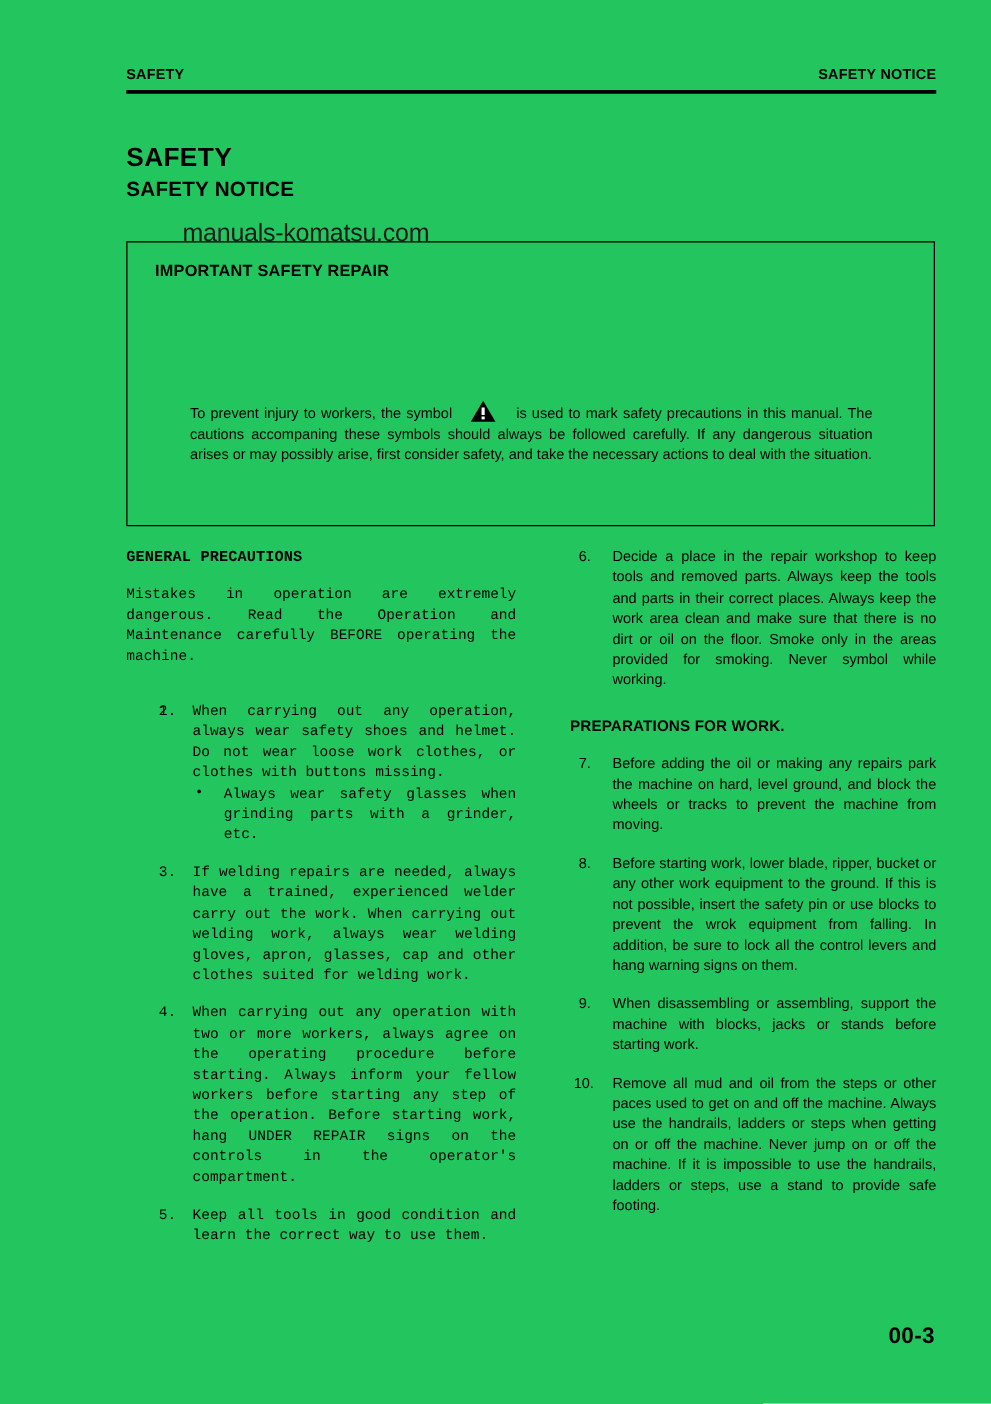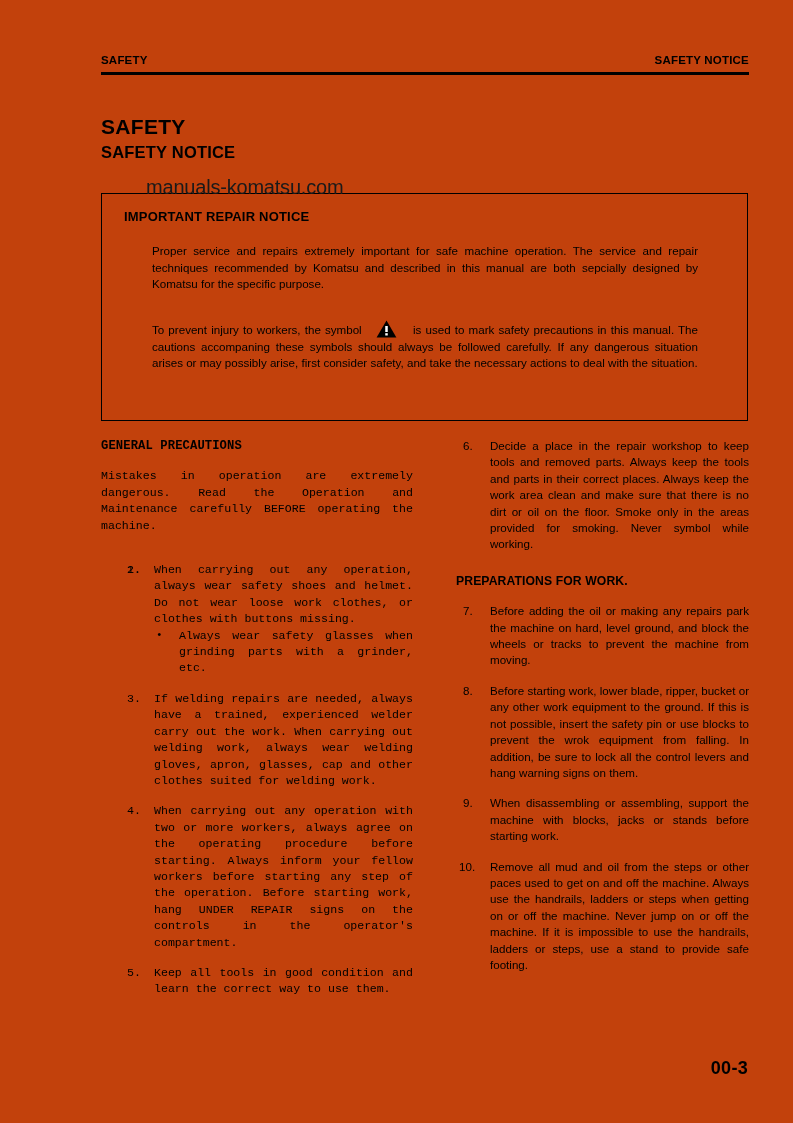--- a/index.html
+++ b/index.html
@@ -8,21 +8,21 @@
     background: #ffffff;
   }
   body {
     font-family: "Liberation Sans", sans-serif;
     color: #000000;
   }
   .page {
     position: relative;
     width: 793px;
     height: 1123px;
-    background: #c2410c;
+    background: #22c55e;
     overflow: hidden;
     box-sizing: border-box;
   }
 
   
   .running-header {
     position: absolute;
     left: 101px;
     top: 54px;
     width: 648px;
@@ -195,23 +195,22 @@
     <span>SAFETY</span>
     <span>SAFETY NOTICE</span>
   </div>
   <div class="header-rule"></div>
 
   <div class="doc-title">SAFETY</div>
   <div class="doc-subtitle">SAFETY NOTICE</div>
 
   <div class="notice-box"></div>
 
-  <div class="notice-heading">IMPORTANT REPAIR NOTICE</div>
-
-  <div class="notice-para notice-para-1">Proper service and repairs extremely important for safe machine operation. The service and repair techniques recommended by Komatsu and described in this manual are both sepcially designed by Komatsu for the specific purpose.</div>
+  <div class="notice-heading">IMPORTANT SAFETY REPAIR</div>
+
 
   <div class="notice-para notice-para-2">
     <span>To prevent injury to workers, the symbol</span>
     <span class="warn-icon">
       <svg width="21" height="18" viewBox="0 0 21 18" xmlns="http://www.w3.org/2000/svg">
         <path d="M10.5 0.6 L20.4 17.4 L0.6 17.4 Z" fill="#000000"></path>
         <rect x="9.25" y="6.0" width="2.5" height="6.0" fill="#ffffff"></rect>
         <rect x="9.25" y="13.2" width="2.5" height="2.3" fill="#ffffff"></rect>
       </svg>
     </span>

